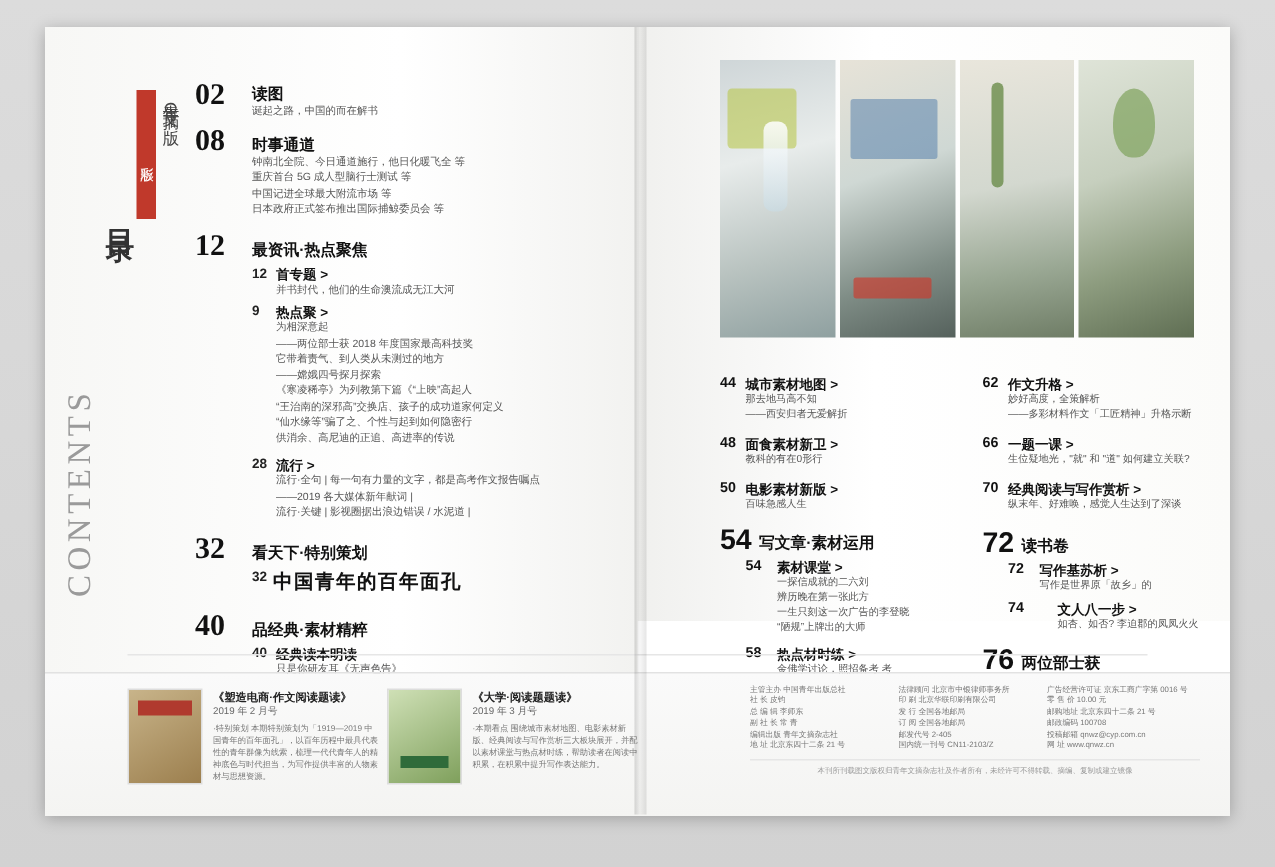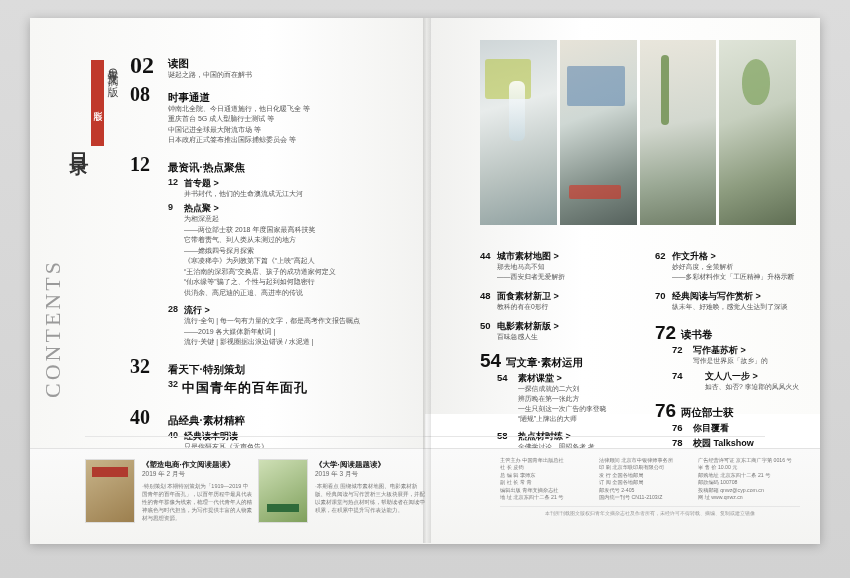--- a/index.html
+++ b/index.html
@@ -61,21 +61,21 @@
     padding-top:3px;box-sizing:border-box;
   }
 
   
   .toc{
     position:absolute;left:100px;top:38px;width:280px;
   }
   .entry{position:relative;margin-bottom:9px;}
   .pg{
     position:absolute;left:0;top:-4px;
-    font-size:24px;font-weight:bold;color:#111;
+    font-size:20px;font-weight:bold;color:#111;
     font-family:"Liberation Serif", serif;
   }
   .pg.big{font-size:20px;top:-7px;}
   .etitle{
     margin-left:38px;font-size:10.5px;font-weight:bold;color:#111;
     line-height:14px;
   }
   .esub{
     margin-left:38px;font-size:7px;color:#555;line-height:10.5px;
   }
@@ -315,20 +315,27 @@
 
         <div class="rentry">
           <div class="rpg">62</div>
           <div class="rbody">
             <div class="rttl">作文升格 &gt;</div>
             <div class="rtxt">妙好高度，全策解析</div>
             <div class="rtxt">——多彩材料作文「工匠精神」升格示断</div>
           </div>
         </div>
 
+        <div class="rentry">
+          <div class="rpg">66</div>
+          <div class="rbody">
+            <div class="rttl">一题一课 &gt;</div>
+            <div class="rtxt">生位疑地光，"就" 和 "道" 如何建立关联?</div>
+          </div>
+        </div>
 
         <div class="rentry">
           <div class="rpg">70</div>
           <div class="rbody">
             <div class="rttl">经典阅读与写作赏析 &gt;</div>
             <div class="rtxt">纵末年、好难唤，感觉人生达到了深谈</div>
           </div>
         </div>
 
         <div class="rentry" style="margin-top:16px">

